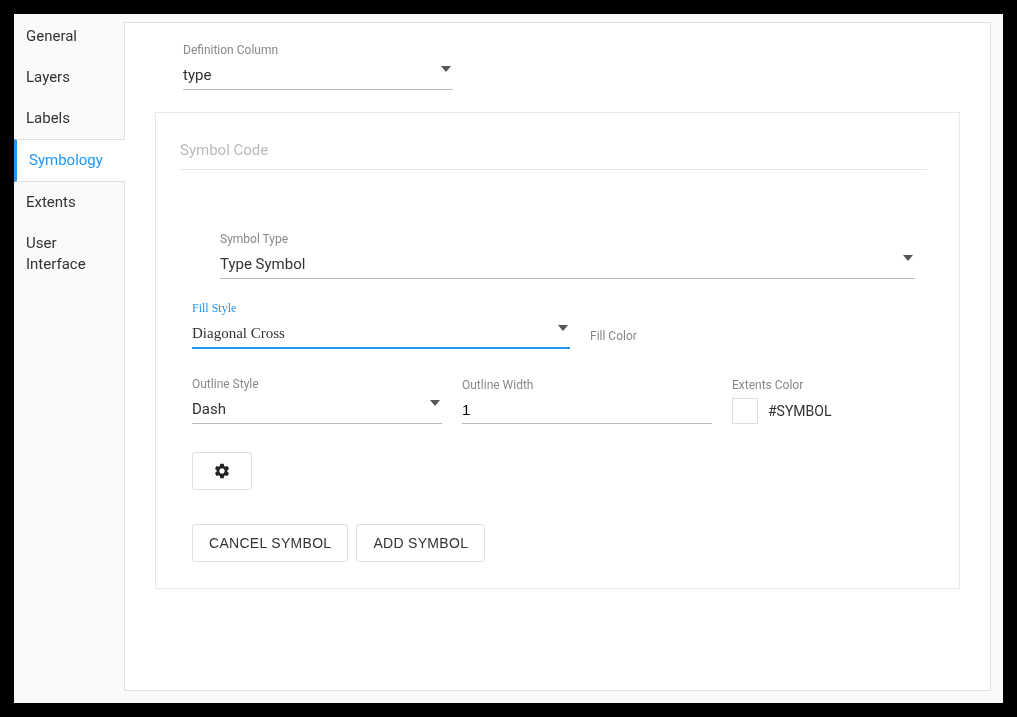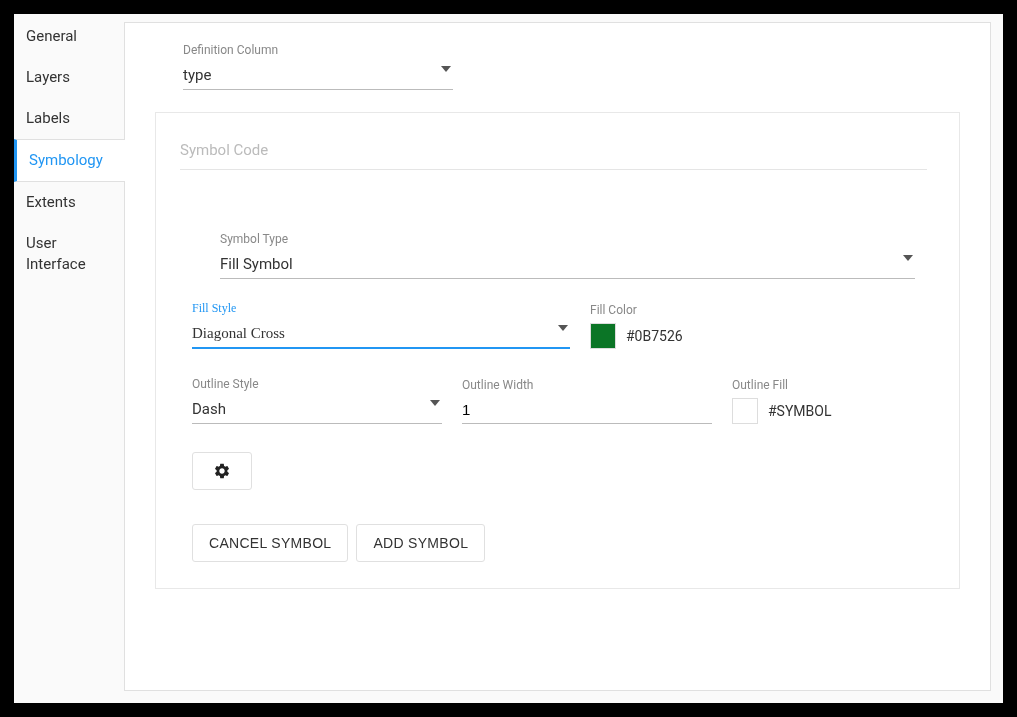--- a/index.html
+++ b/index.html
@@ -168,21 +168,21 @@
     </div>
 
     <div class="card">
       <div class="card-title">Symbol Code</div>
 
       <div class="inner-pad">
 
         <div class="field-group">
           <span class="field-label">Symbol Type</span>
           <div class="select-wrap fw">
-            <span>Fill Symbol</span>
+            <span>Type Symbol</span>
             <span class="select-caret">
               <svg width="10" height="6" viewBox="0 0 10 6">
                   <path d="M0 0 L5 6 L10 0 Z" fill="#555"></path>
                 </svg>
             </span>
           </div>
         </div>
 
         <div class="row">
           <div class="col fs">
@@ -191,45 +191,41 @@
               <span>Diagonal Cross</span>
               <span class="select-caret">
                 <svg width="10" height="6" viewBox="0 0 10 6">
                     <path d="M0 0 L5 6 L10 0 Z" fill="#555"></path>
                   </svg>
               </span>
             </div>
           </div>
           <div class="col">
             <span class="field-label">Fill Color</span>
-            <div>
-              <span class="color-swatch" style="background:#0B7526;"></span>
-              <span class="color-label">#0B7526</span>
-            </div>
           </div>
         </div>
 
         <div class="row">
           <div class="col os">
             <span class="field-label">Outline Style</span>
             <div class="select-wrap fw">
               <span>Dash</span>
               <span class="select-caret">
                 <svg width="10" height="6" viewBox="0 0 10 6">
                     <path d="M0 0 L5 6 L10 0 Z" fill="#555"></path>
                   </svg>
               </span>
             </div>
           </div>
           <div class="col ow">
             <span class="field-label">Outline Width</span>
             <input class="text-input" type="text" value="1" style="">
           </div>
           <div class="col">
-            <span class="field-label">Outline Fill</span>
+            <span class="field-label">Extents Color</span>
             <div>
               <span class="color-swatch" style="background:#FFFFFF;"></span>
               <span class="color-label">#SYMBOL</span>
             </div>
           </div>
         </div>
 
         <div class="gear-btn">
           <span>
             <svg width="18" height="18" viewBox="0 0 24 24">

